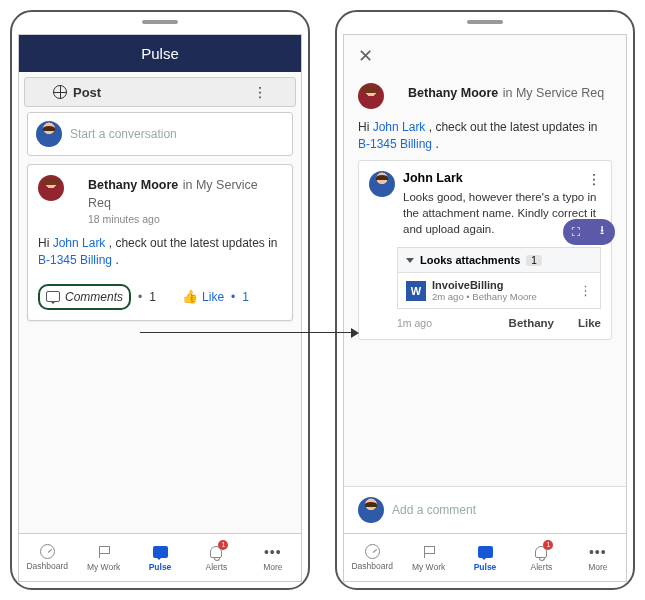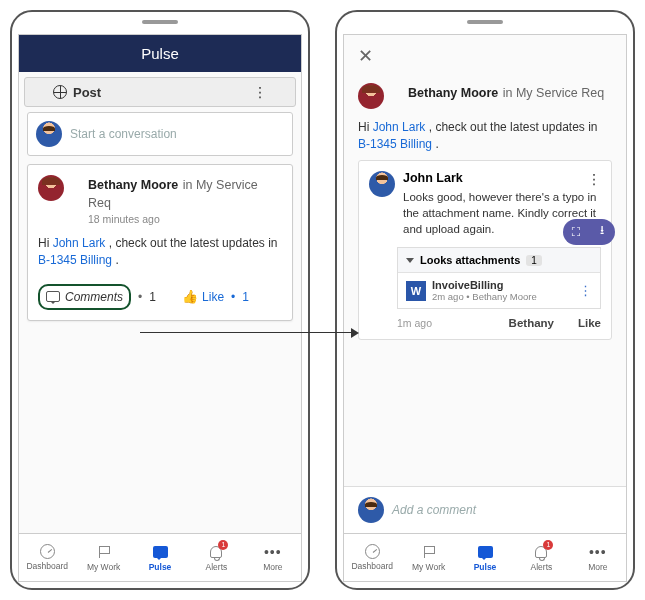--- a/index.html
+++ b/index.html
@@ -83,21 +83,21 @@
   .att-name { font-size:11px; font-weight:bold; color:#333; }
   .att-meta { font-size:9.5px; color:#888; }
   .att-dots { margin-left:auto; color:#3a6fc9; font-size:13px; }
   .float-actions { position:absolute; right:-4px; top:58px; display:flex; gap:0; }
   .fa { width:26px; height:26px; background:#5a5aa8; border-radius:13px; color:#fff; display:flex; align-items:center; justify-content:center; font-size:12px;}
   .fa:first-child{border-radius:13px 0 0 13px;}
   .fa:last-child{border-radius:0 13px 13px 0;}
   .reply-actions { display:flex; align-items:center; margin:8px 0 0 28px; gap:24px; font-size:11.5px; color:#444; }
   .reply-actions .t { color:#999; font-size:10.5px; margin-right:auto;}
 
-  .add-comment { position:absolute; bottom:48px; left:0; right:0; padding:10px 14px; display:flex; align-items:center; gap:8px; border-top:1px solid #ddd; background:#fff;font-style:italic;}
+  .add-comment { position:absolute; bottom:48px; left:0; right:0; padding:10px 14px; display:flex; align-items:center; gap:8px; border-top:1px solid #ddd; background:#fff;}
 
   
   .arrow-line { position:absolute; top:332px; left:140px; width:215px; height:1px; background:#333; }
   .arrow-head { position:absolute; top:328px; left:351px; width:0; height:0; border-top:5px solid transparent; border-bottom:5px solid transparent; border-left:8px solid #333; }
 </style>
 </head>
 <body>
 
 <div class="phone phone-left">
   <div class="speaker"></div>

